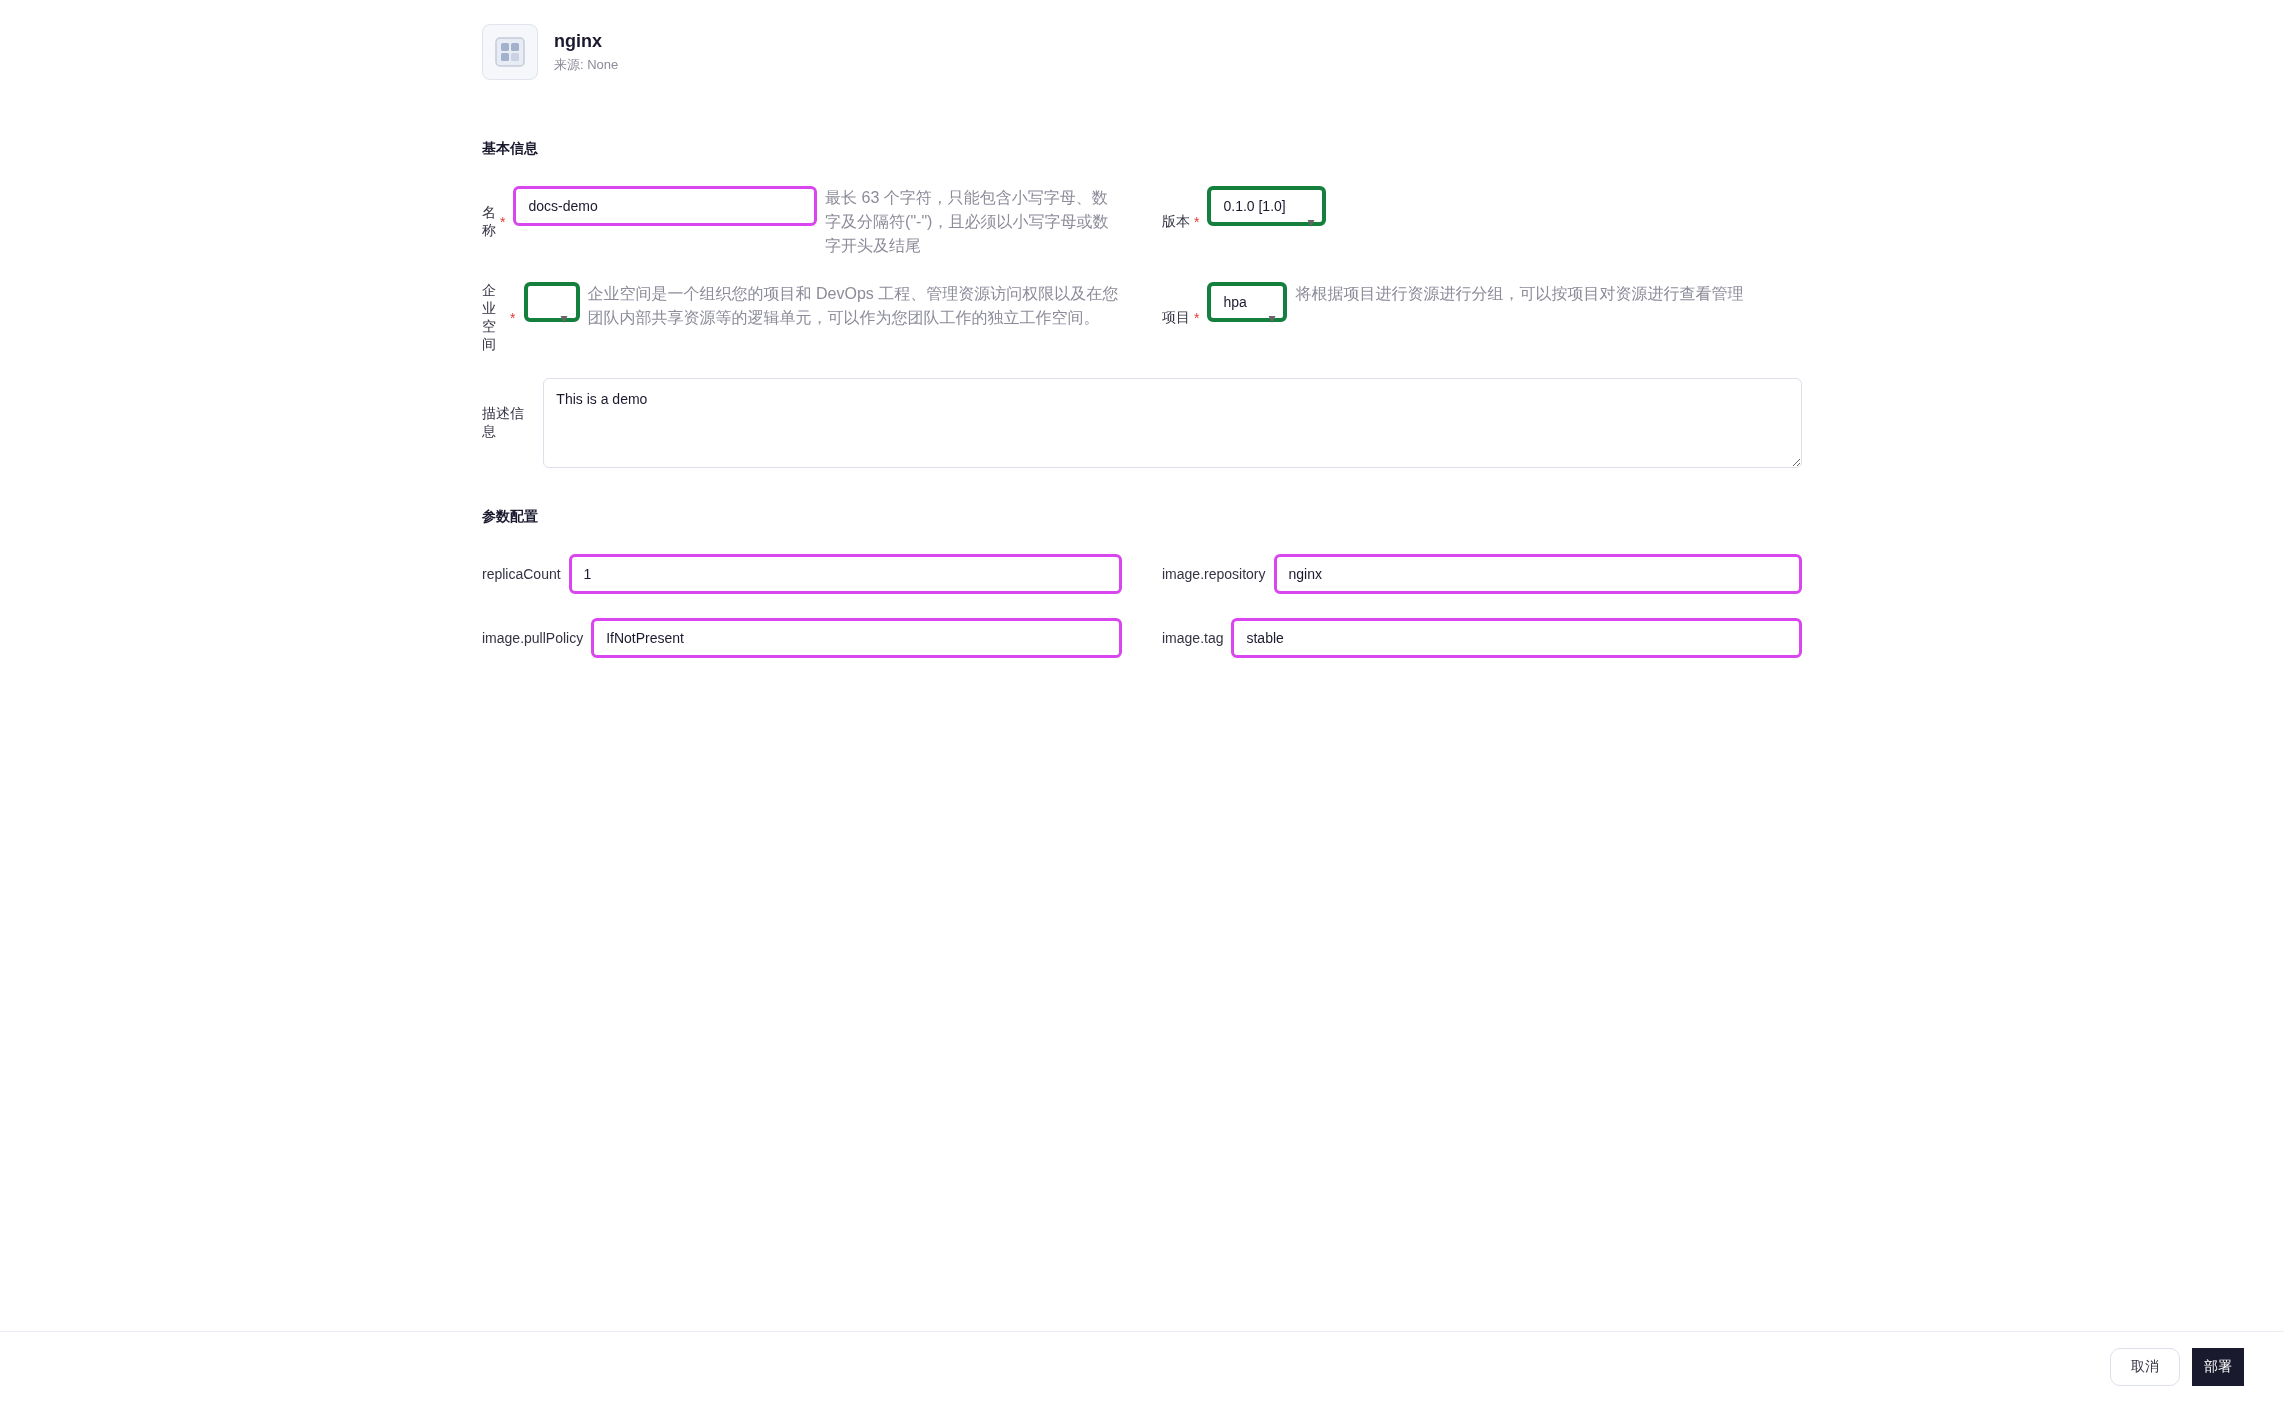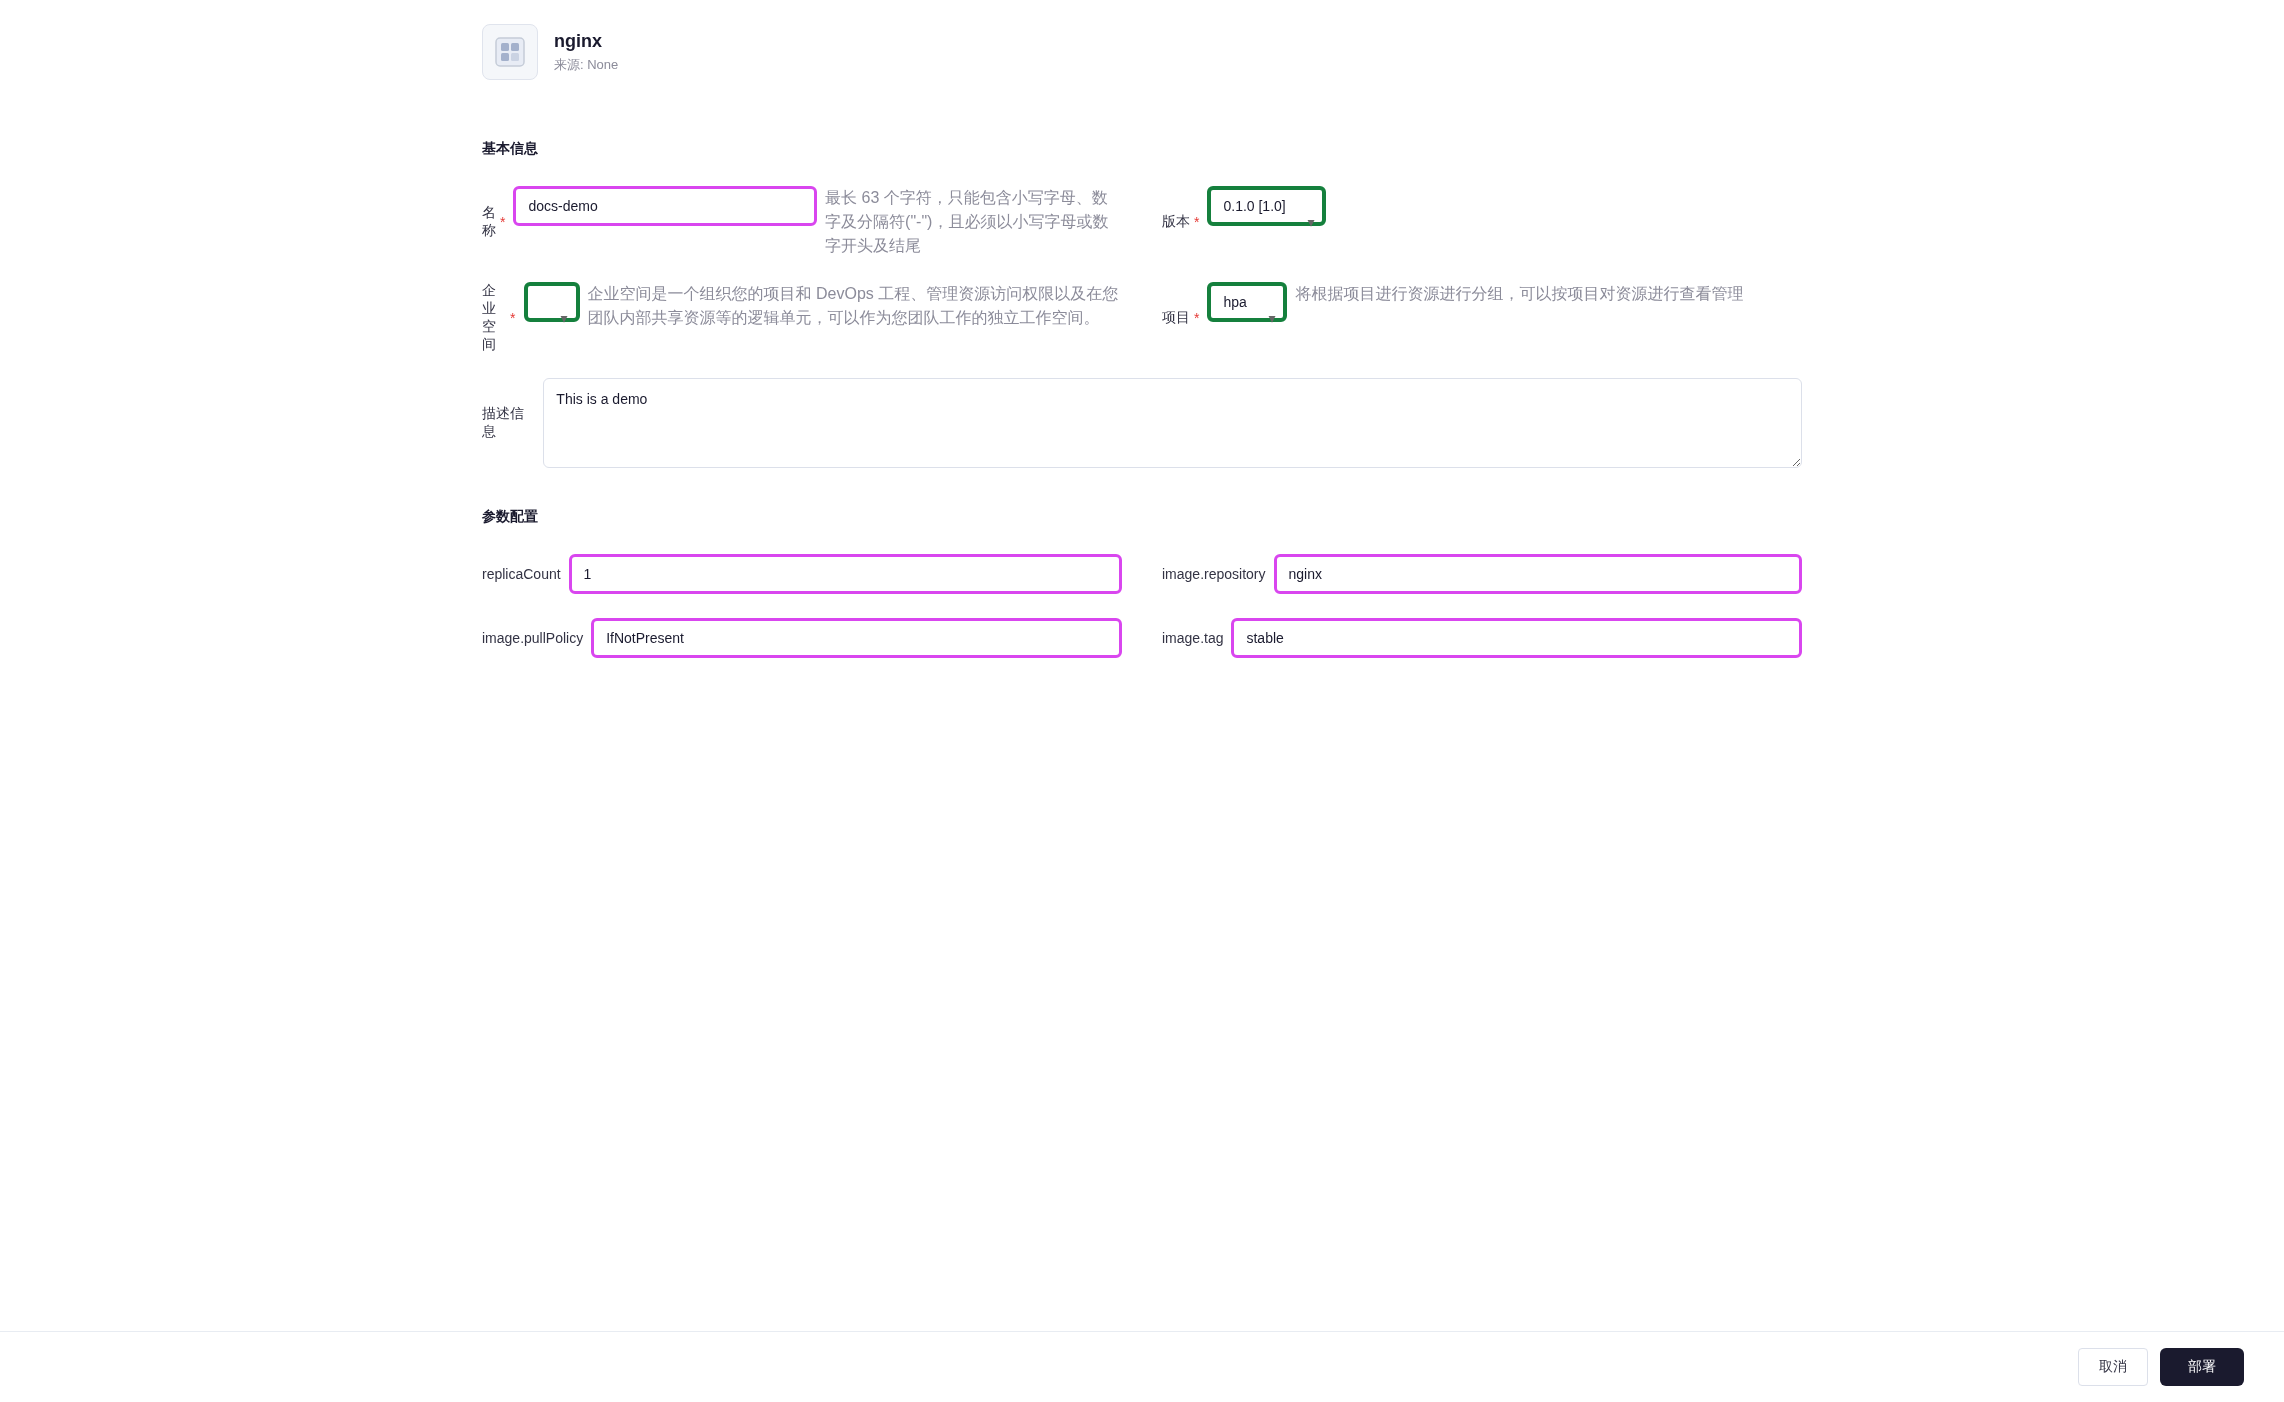--- a/index.html
+++ b/index.html
@@ -179,34 +179,34 @@
       align-items: center;
       padding: 16px 40px;
       gap: 12px;
       z-index: 100;
     }
 
     .btn-cancel {
       height: 38px;
       padding: 0 20px;
       border: 1px solid #dce0ea;
-      border-radius: 4px;
+      border-radius: 10px;
       background: #fff;
       color: #333344;
       font-size: 14px;
       cursor: pointer;
       font-family: Liberation Sans, sans-serif;
       margin-left: 12px;
     }
 
     .btn-deploy {
       height: 38px;
-      padding: 0 28px;
+      padding: 0 12px;
       border: none;
-      border-radius: 6px;
+      border-radius: 0;
       background: #1a1a2e;
       color: #fff;
       font-size: 14px;
       cursor: pointer;
       font-family: inherit;
       font-weight: 500;
     }
   </style>
 </head>
 <body>

